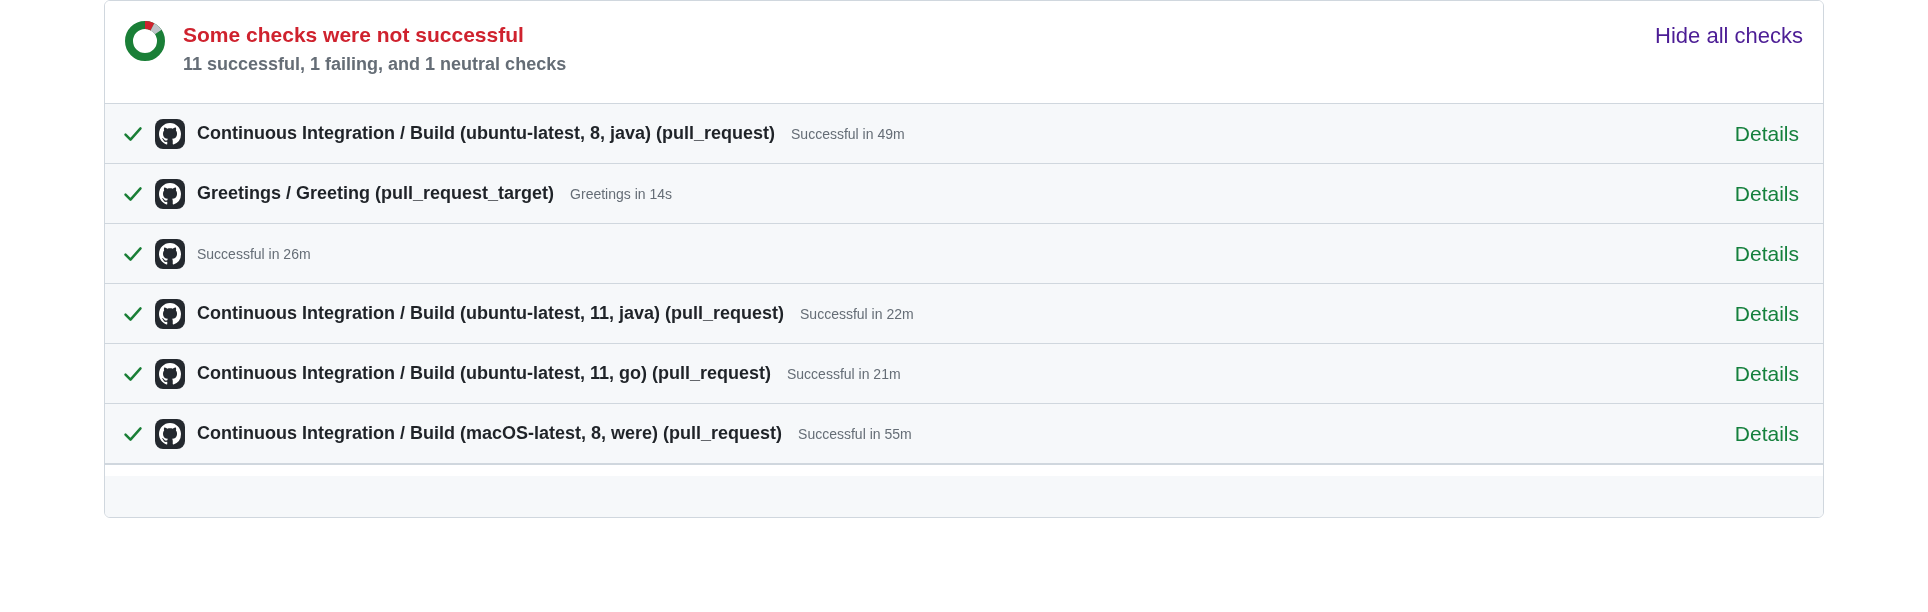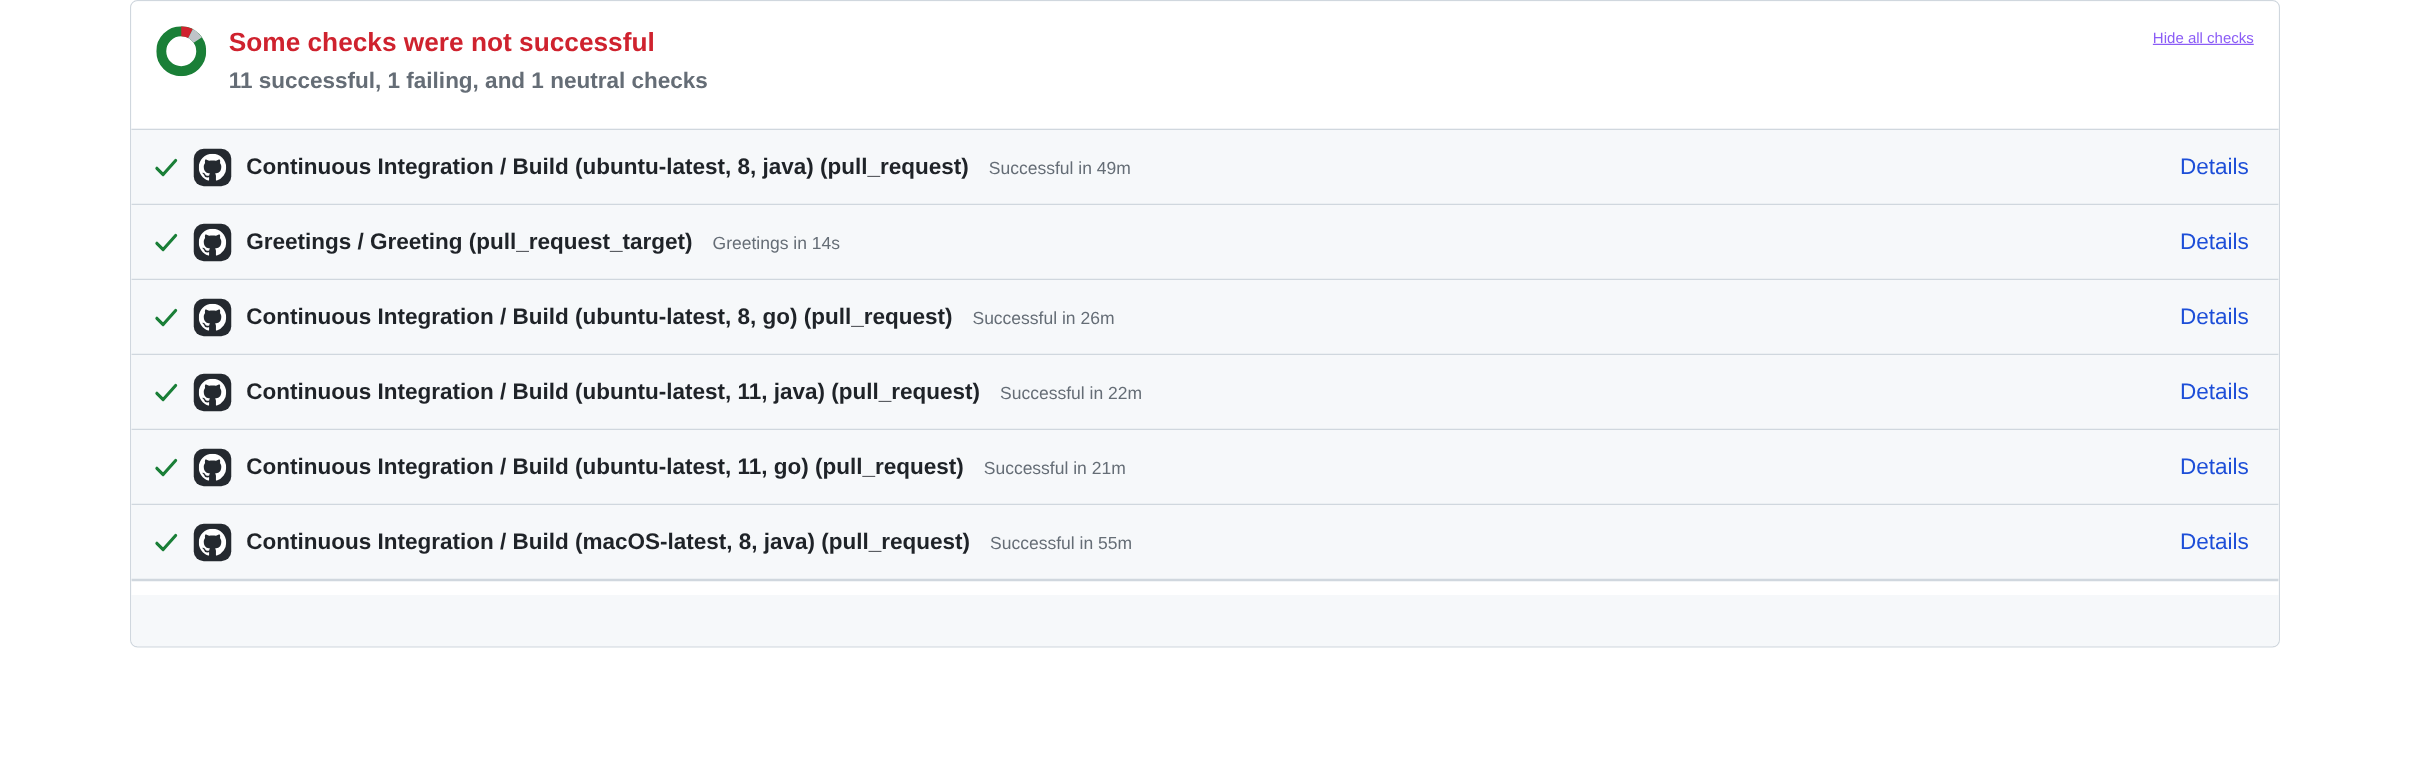--- a/index.html
+++ b/index.html
@@ -44,26 +44,25 @@
       line-height: 1.3;
       margin-bottom: 4px;
     }
     .header-subtitle {
       font-size: 18px;
       color: #656d76;
       line-height: 1.4;
       font-weight: bold;
     }
     .hide-link {
-      color: #8b5cf6;
-      font-size: 12px;
+      color: #4c1d95;
+      font-size: 22px;
       cursor: pointer;
       flex-shrink: 0;
       padding-top: 2px;
-      text-decoration: underline;
     }
     .checks-scroll {
       border-top: 1px solid #d0d7de;
       height: 505px;
       overflow-y: scroll;
       background: #f6f8fa;
       text-align: right;
     }
     
     .checks-scroll::-webkit-scrollbar { width: 14px; }
@@ -111,22 +110,22 @@
       color: #1f2328;
       white-space: nowrap;
     }
     .check-status {
       font-size: 14px;
       color: #656d76;
       white-space: nowrap;
     }
     .details-link {
       flex-shrink: 0;
-      color: #1d4ed8;
-      font-size: 18px;
+      color: #15803d;
+      font-size: 21px;
       cursor: pointer;
       padding-right: 6px;
     }
     .bottom-sep {
       height: 12px;
       background: #ffffff;
       border-top: 1px solid #d0d7de;
     }
   </style>
 </head>
@@ -195,21 +194,20 @@
         <svg viewBox="0 0 16 16">
             <path fill="none" stroke="#1a7f37" stroke-width="2" stroke-linecap="round" stroke-linejoin="round" d="M2 8.5 L6 12.5 L14 3.5"></path>
           </svg>
       </span>
       <span class="app-avatar">
         <svg viewBox="0 0 16 16">
             <path d="M8 0C3.58 0 0 3.58 0 8c0 3.54 2.29 6.53 5.47 7.59.4.07.55-.17.55-.38 0-.19-.01-.82-.01-1.49-2.01.37-2.53-.49-2.69-.94-.09-.23-.48-.94-.82-1.13-.28-.15-.68-.52-.01-.53.63-.01 1.08.58 1.23.82.72 1.21 1.87.87 2.33.66.07-.52.28-.87.51-1.07-1.78-.2-3.64-.89-3.64-3.95 0-.87.31-1.59.82-2.15-.08-.2-.36-1.02.08-2.12 0 0 .67-.21 2.2.82.64-.18 1.32-.27 2-.27.68 0 1.36.09 2 .27 1.53-1.04 2.2-.82 2.2-.82.44 1.1.16 1.92.08 2.12.51.56.82 1.27.82 2.15 0 3.07-1.87 3.75-3.65 3.95.29.25.54.73.54 1.48 0 1.07-.01 1.93-.01 2.2 0 .21.15.46.55.38A8.013 8.013 0 0 0 16 8c0-4.42-3.58-8-8-8z"></path>
           </svg>
       </span>
       <div class="check-text">
-        <span class="check-name">Continuous Integration / Build (ubuntu-latest, 8, go) (pull_request)</span>
         <span class="check-status">Successful in 26m</span>
       </div>
       <span class="details-link">Details</span>
     </div>
 
     <div class="check-row">
       <span class="status-icon">
         <svg viewBox="0 0 16 16">
             <path fill="none" stroke="#1a7f37" stroke-width="2" stroke-linecap="round" stroke-linejoin="round" d="M2 8.5 L6 12.5 L14 3.5"></path>
           </svg>
@@ -249,21 +247,21 @@
         <svg viewBox="0 0 16 16">
             <path fill="none" stroke="#1a7f37" stroke-width="2" stroke-linecap="round" stroke-linejoin="round" d="M2 8.5 L6 12.5 L14 3.5"></path>
           </svg>
       </span>
       <span class="app-avatar">
         <svg viewBox="0 0 16 16">
             <path d="M8 0C3.58 0 0 3.58 0 8c0 3.54 2.29 6.53 5.47 7.59.4.07.55-.17.55-.38 0-.19-.01-.82-.01-1.49-2.01.37-2.53-.49-2.69-.94-.09-.23-.48-.94-.82-1.13-.28-.15-.68-.52-.01-.53.63-.01 1.08.58 1.23.82.72 1.21 1.87.87 2.33.66.07-.52.28-.87.51-1.07-1.78-.2-3.64-.89-3.64-3.95 0-.87.31-1.59.82-2.15-.08-.2-.36-1.02.08-2.12 0 0 .67-.21 2.2.82.64-.18 1.32-.27 2-.27.68 0 1.36.09 2 .27 1.53-1.04 2.2-.82 2.2-.82.44 1.1.16 1.92.08 2.12.51.56.82 1.27.82 2.15 0 3.07-1.87 3.75-3.65 3.95.29.25.54.73.54 1.48 0 1.07-.01 1.93-.01 2.2 0 .21.15.46.55.38A8.013 8.013 0 0 0 16 8c0-4.42-3.58-8-8-8z"></path>
           </svg>
       </span>
       <div class="check-text">
-        <span class="check-name">Continuous Integration / Build (macOS-latest, 8, java) (pull_request)</span>
+        <span class="check-name">Continuous Integration / Build (macOS-latest, 8, were) (pull_request)</span>
         <span class="check-status">Successful in 55m</span>
       </div>
       <span class="details-link">Details</span>
     </div>
 
     <div class="bottom-sep"></div>
 
   </div>
 </div>
 

